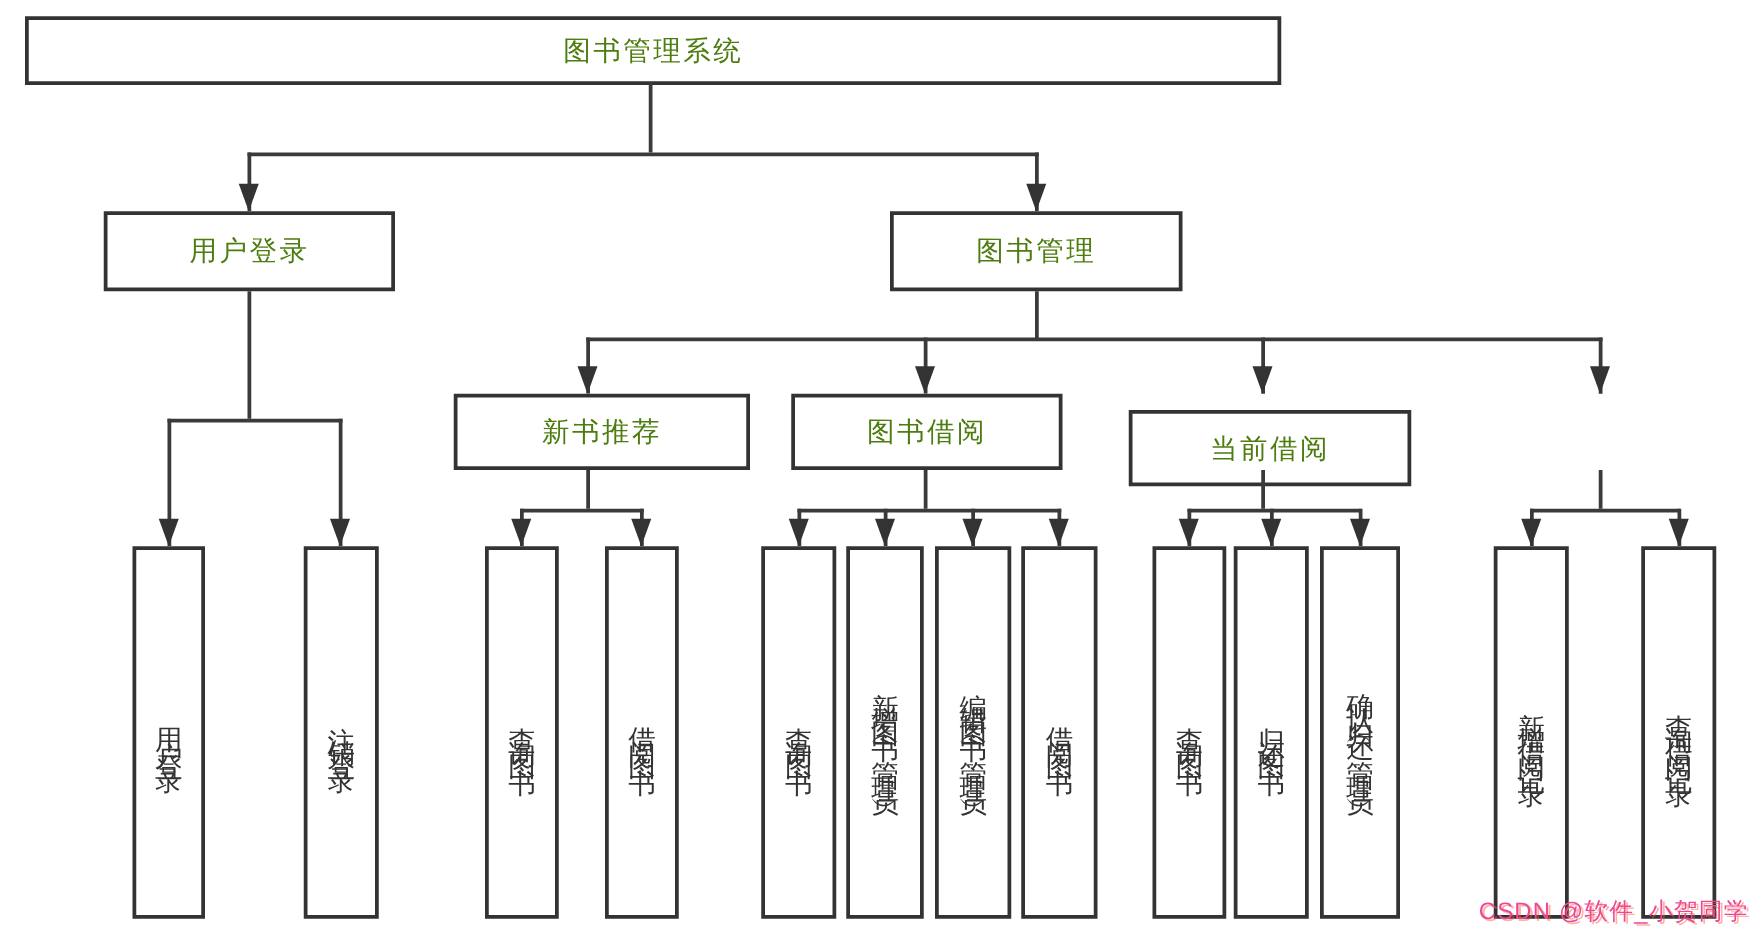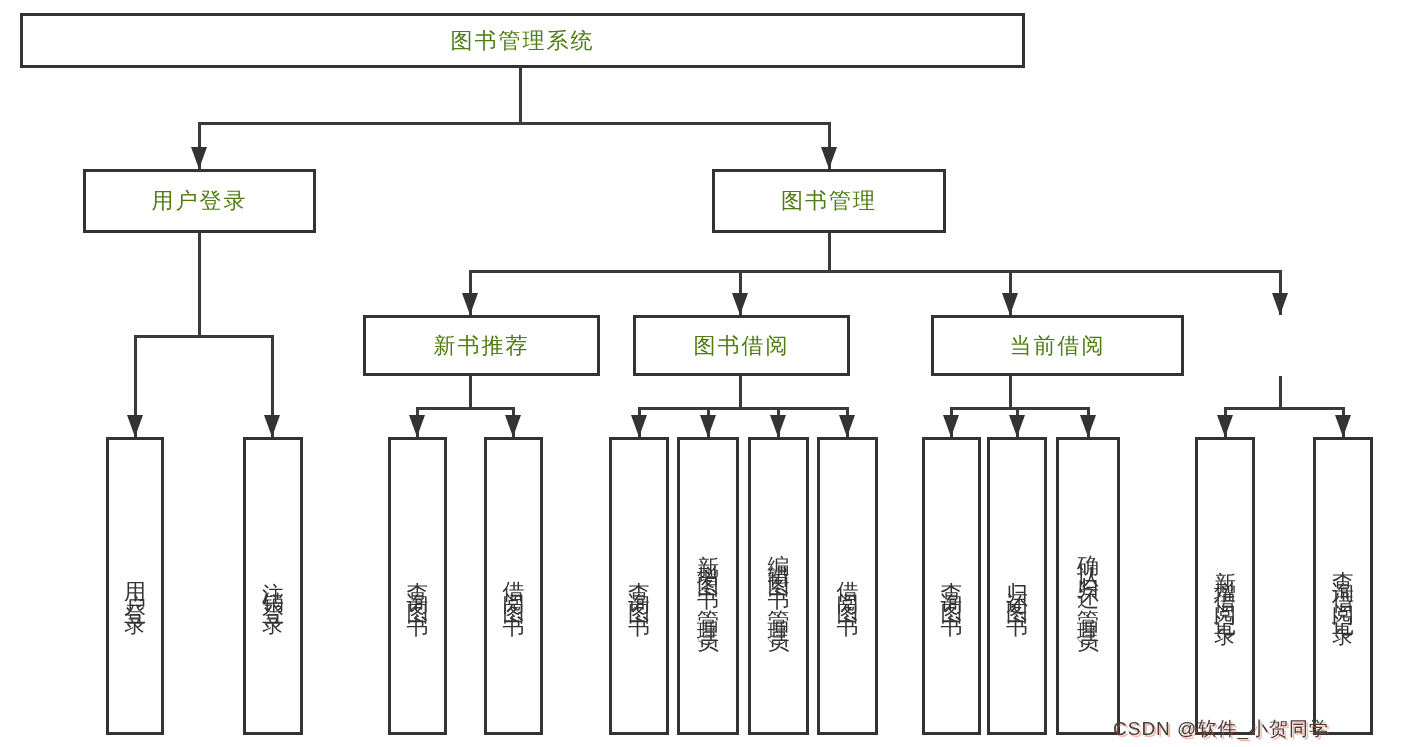--- a/index.html
+++ b/index.html
@@ -53,25 +53,25 @@
   
   .ah {
     position: absolute;
     width: 0; height: 0;
     border-left: 8px solid transparent;
     border-right: 8px solid transparent;
     border-top: 22px solid #333333;
   }
   .watermark {
     position: absolute;
-    left: 1113px;
+    left: 1183px;
     top: 716px;
     font-size: 19px;
     letter-spacing: 1px;
-    color: #404040;
+    color: #ec4899;
     text-shadow: 2px 2px 0 rgba(252, 85, 49, 0.45);
     white-space: nowrap;
   }
 </style>
 </head>
 <body>
 
 <div class="canvas">
 
   <div class="hbox" style="left:20px; top:13px; width:1005px; height:55px;">图书管理系统</div>
@@ -99,21 +99,21 @@
   <div class="ah" style="left:462px; top:293px;"></div>
   <div class="vl" style="left:739px; top:270px; height:45px;"></div>
   <div class="ah" style="left:732px; top:293px;"></div>
   <div class="vl" style="left:1009px; top:270px; height:45px;"></div>
   <div class="ah" style="left:1002px; top:293px;"></div>
   <div class="vl" style="left:1279px; top:270px; height:45px;"></div>
   <div class="ah" style="left:1272px; top:293px;"></div>
 
   <div class="hbox" style="left:363px; top:315px; width:237px; height:61px;">新书推荐</div>
   <div class="hbox" style="left:633px; top:315px; width:217px; height:61px;">图书借阅</div>
-  <div class="hbox" style="left:903px; top:315px; width:253px; height:61px;margin-left:28px;">当前借阅</div>
+  <div class="hbox" style="left:903px; top:328px; width:226px; height:61px;">当前借阅</div>
 
   <div class="vl" style="left:469px; top:376px; height:31px;"></div>
   <div class="hl" style="left:416px; top:407px; width:99px;"></div>
   <div class="vl" style="left:416px; top:407px; height:30px;"></div>
   <div class="ah" style="left:409px; top:415px;"></div>
   <div class="vl" style="left:512px; top:407px; height:30px;"></div>
   <div class="ah" style="left:505px; top:415px;"></div>
 
   <div class="vl" style="left:739px; top:376px; height:31px;"></div>
   <div class="hl" style="left:638px; top:407px; width:211px;"></div>

